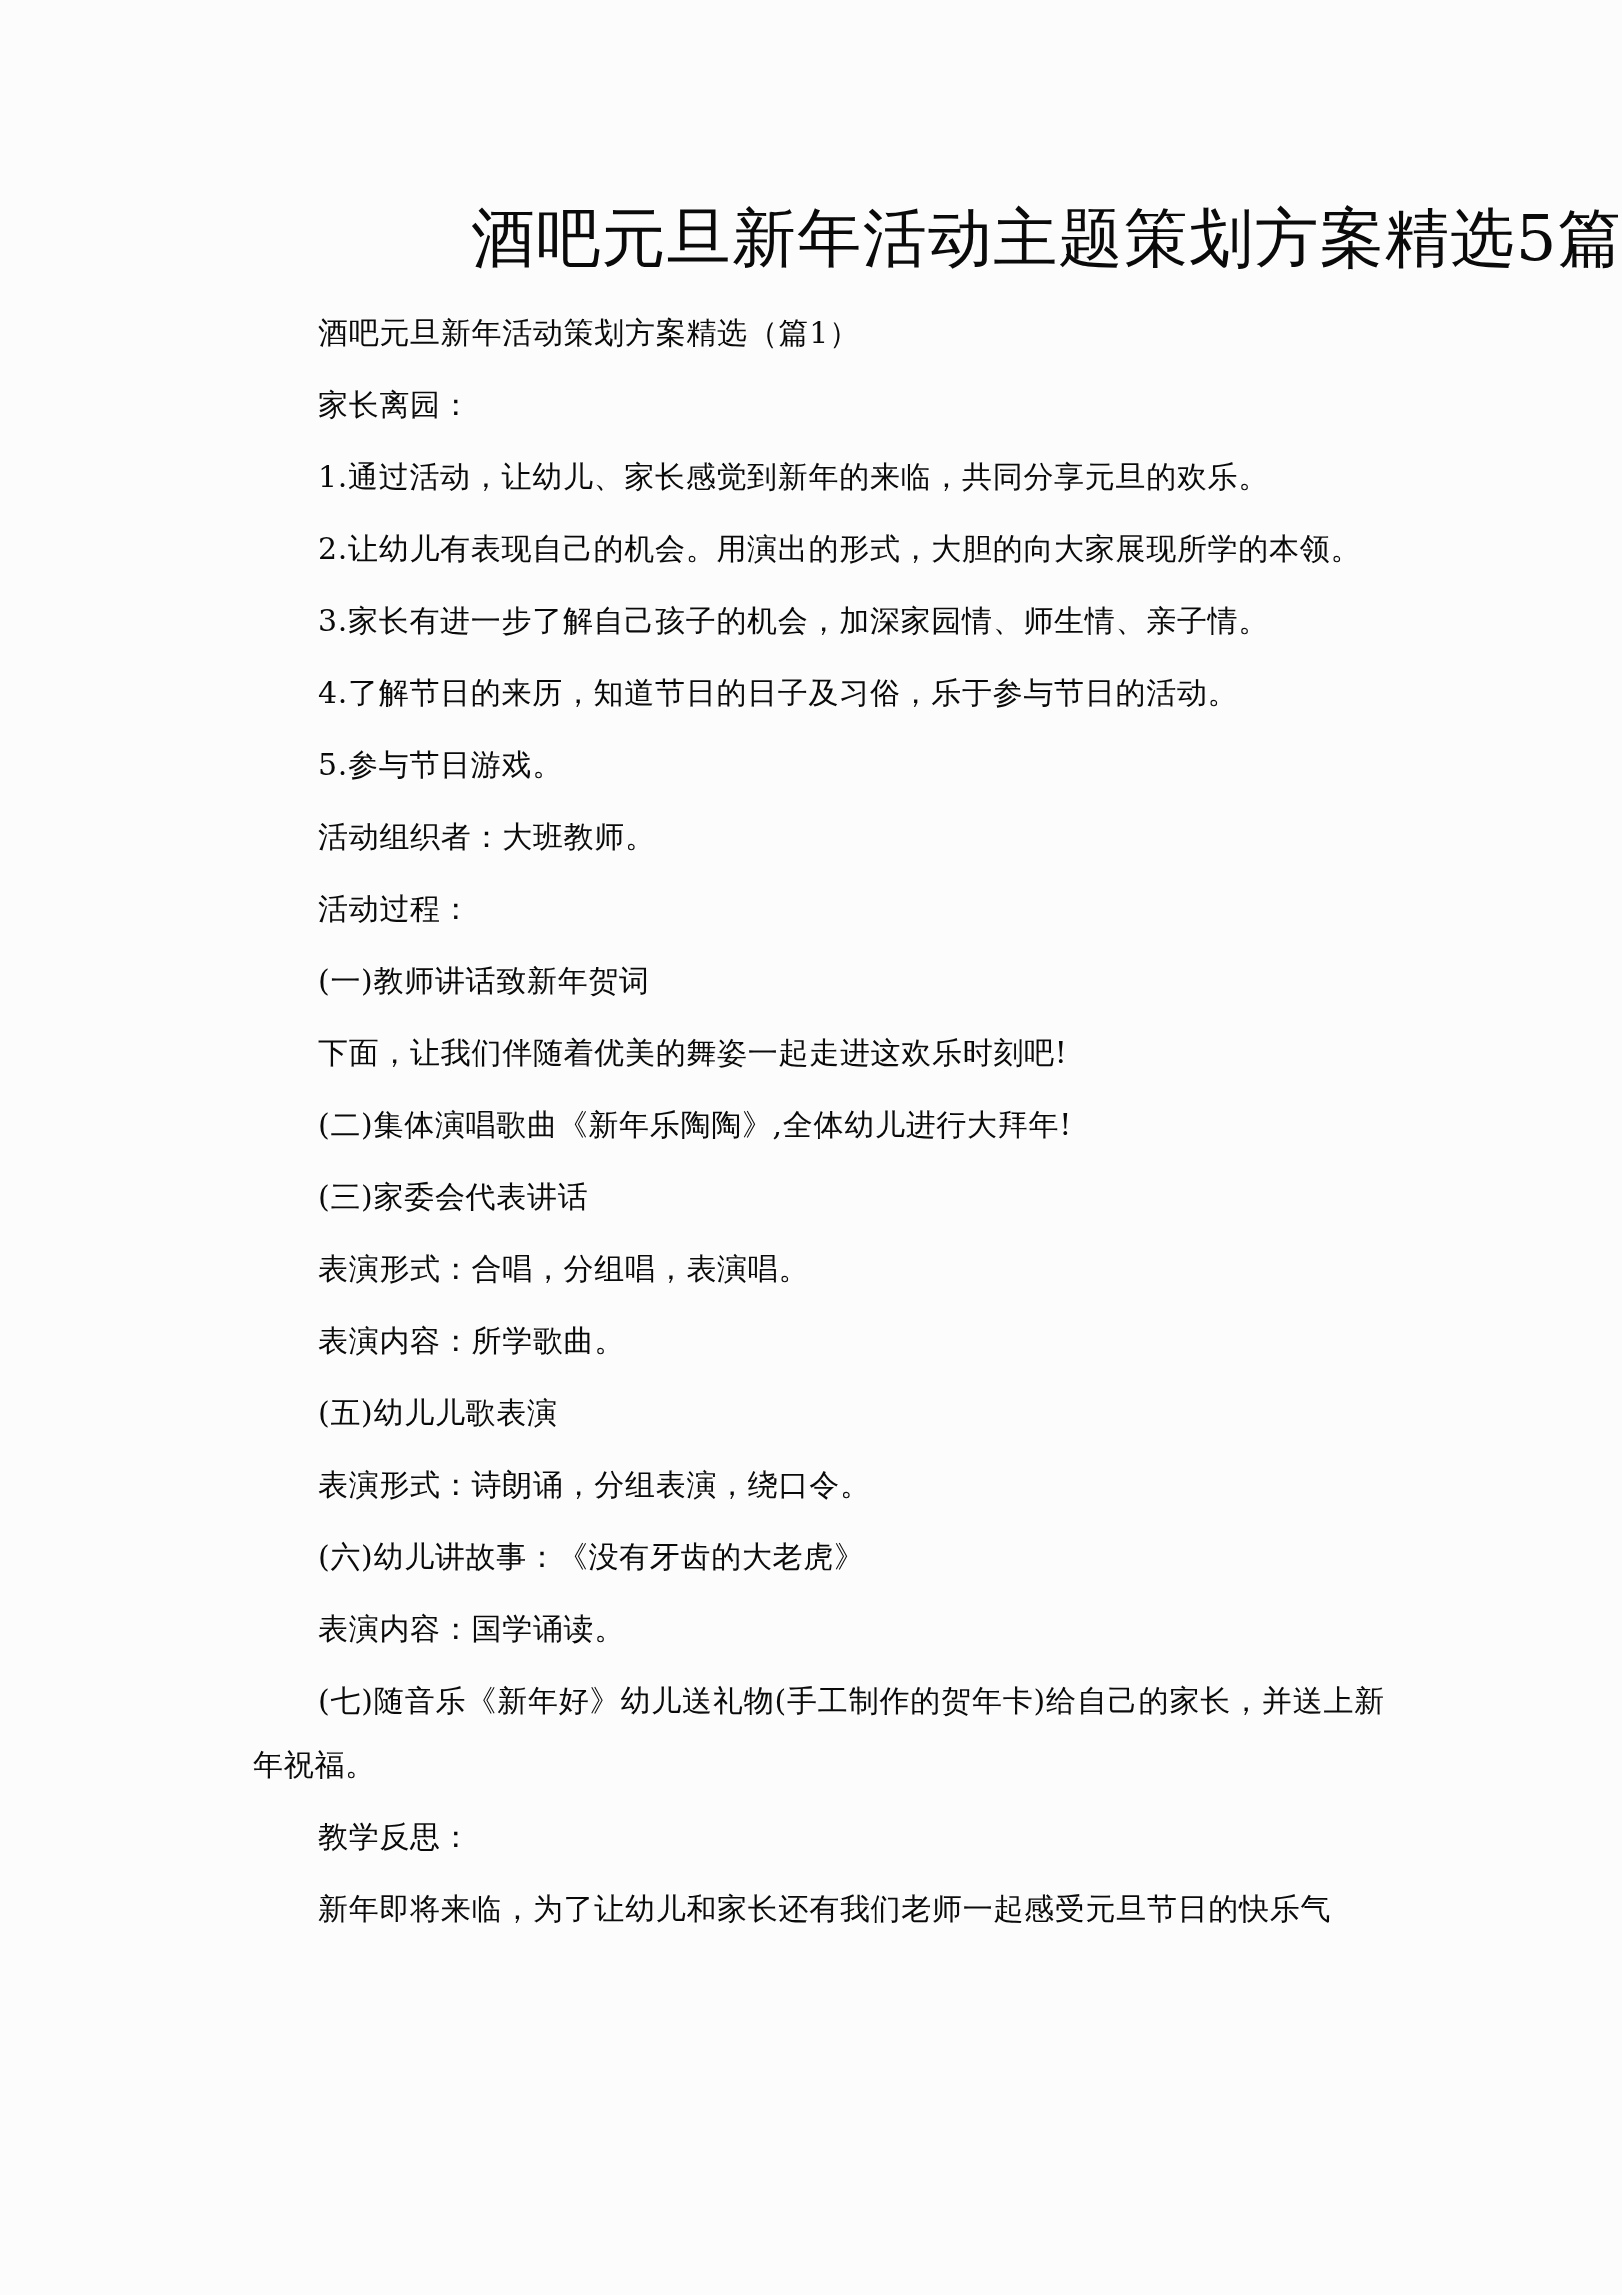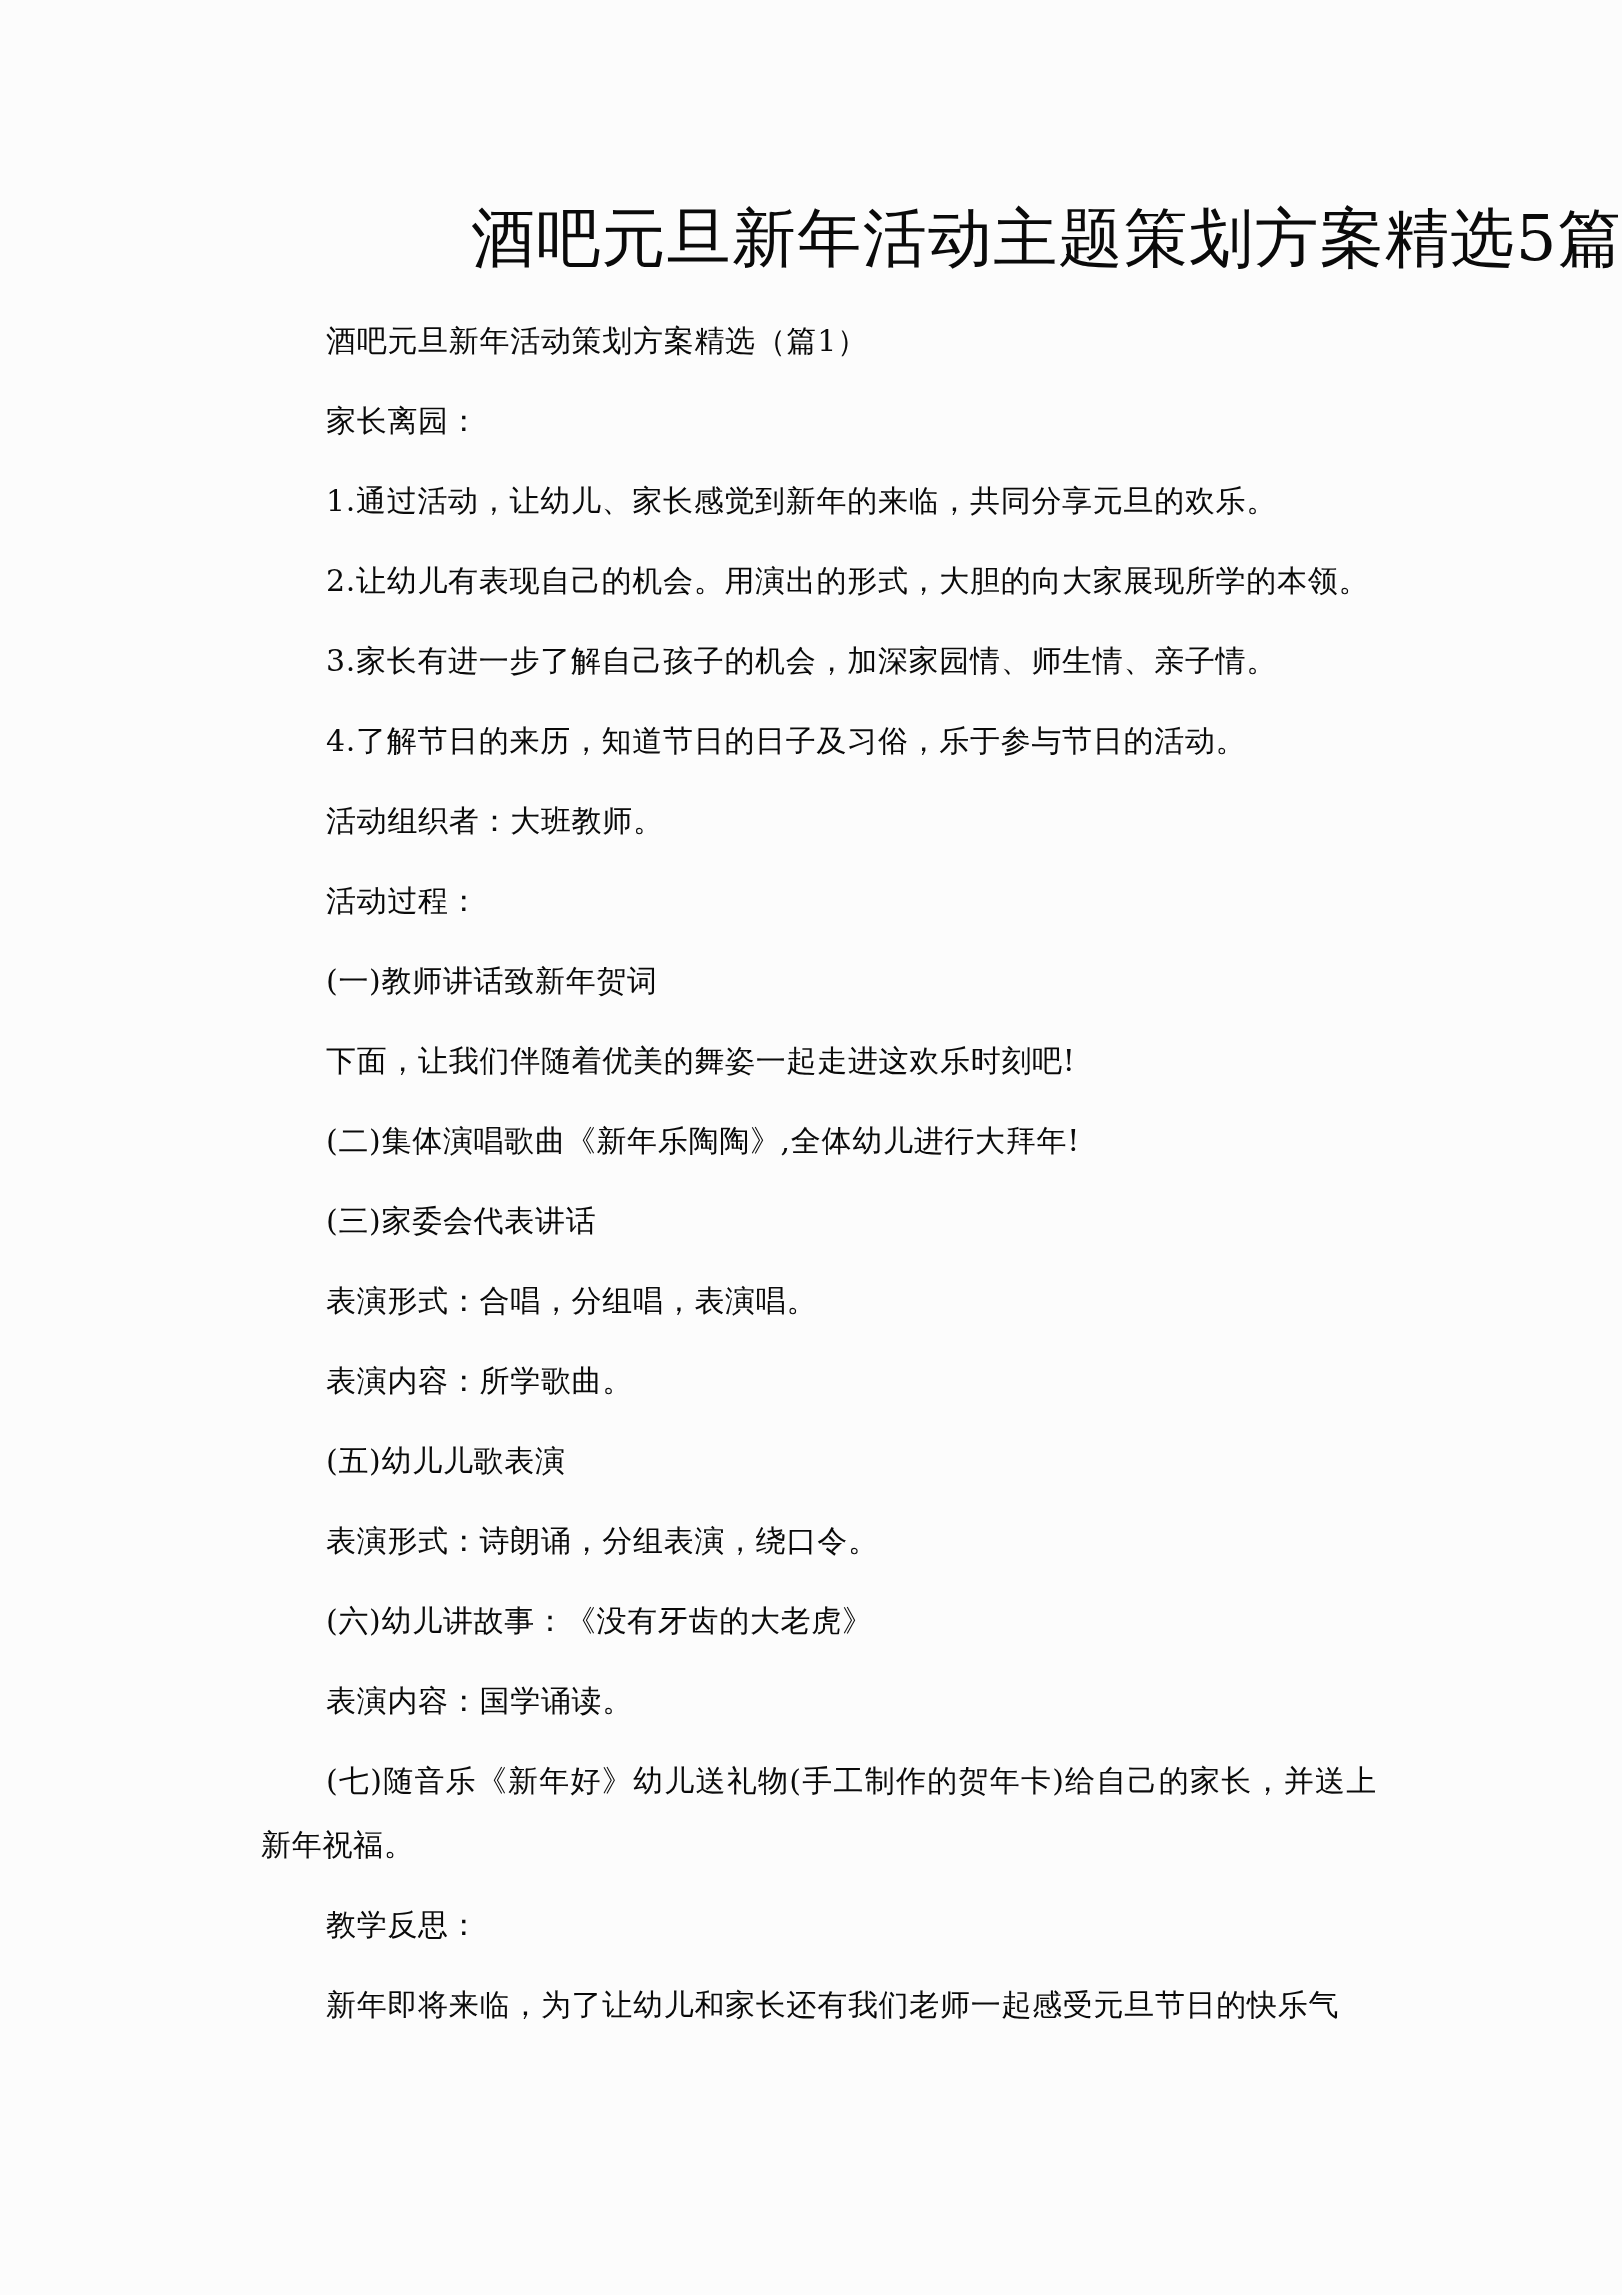--- a/index.html
+++ b/index.html
@@ -37,40 +37,41 @@
     }
     .body {
       position: absolute;
       left: 245px;
       top: 293px;
       width: 1148px;
     }
     .para {
       font-size: 30px;
       line-height: 64px;
-      margin: 16px;
+      margin: 8px;
       text-indent: 65px;
       letter-spacing: 0.7px;
       text-align: justify;
       white-space: normal;
     }
   </style>
 </head>
 <body>
 
 <div class="page">
   <h1 class="title">酒吧元旦新年活动主题策划方案精选5篇</h1>
 
   <div class="body">
     <p class="para">酒吧元旦新年活动策划方案精选（篇1）</p>
     <p class="para">家长离园：</p>
     <p class="para">1.通过活动，让幼儿、家长感觉到新年的来临，共同分享元旦的欢乐。</p>
     <p class="para">2.让幼儿有表现自己的机会。用演出的形式，大胆的向大家展现所学的本领。</p>
     <p class="para">3.家长有进一步了解自己孩子的机会，加深家园情、师生情、亲子情。</p>
     <p class="para">4.了解节日的来历，知道节日的日子及习俗，乐于参与节日的活动。</p>
+    <p class="para">5.参与节日游戏。</p>
     <p class="para">活动组织者：大班教师。</p>
     <p class="para">活动过程：</p>
     <p class="para">(一)教师讲话致新年贺词</p>
     <p class="para">下面，让我们伴随着优美的舞姿一起走进这欢乐时刻吧!</p>
     <p class="para">(二)集体演唱歌曲《新年乐陶陶》,全体幼儿进行大拜年!</p>
     <p class="para">(三)家委会代表讲话</p>
     <p class="para">表演形式：合唱，分组唱，表演唱。</p>
     <p class="para">表演内容：所学歌曲。</p>
     <p class="para">(五)幼儿儿歌表演</p>
     <p class="para">表演形式：诗朗诵，分组表演，绕口令。</p>

